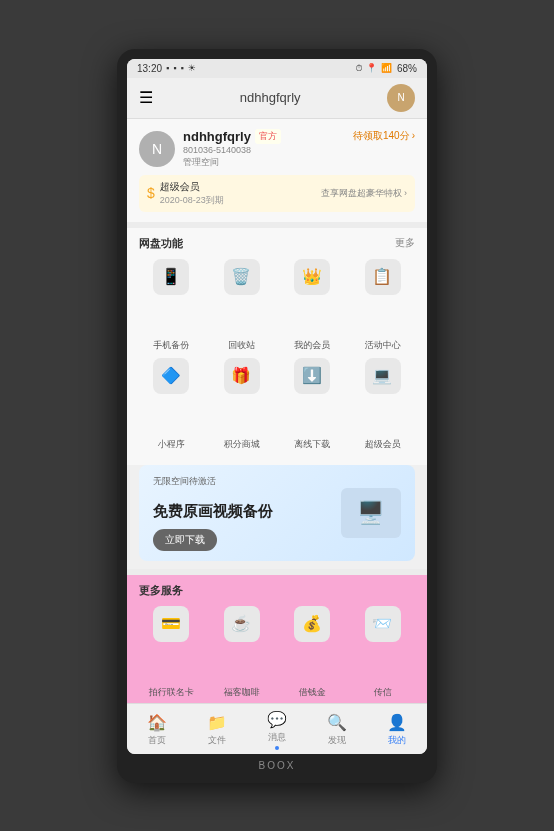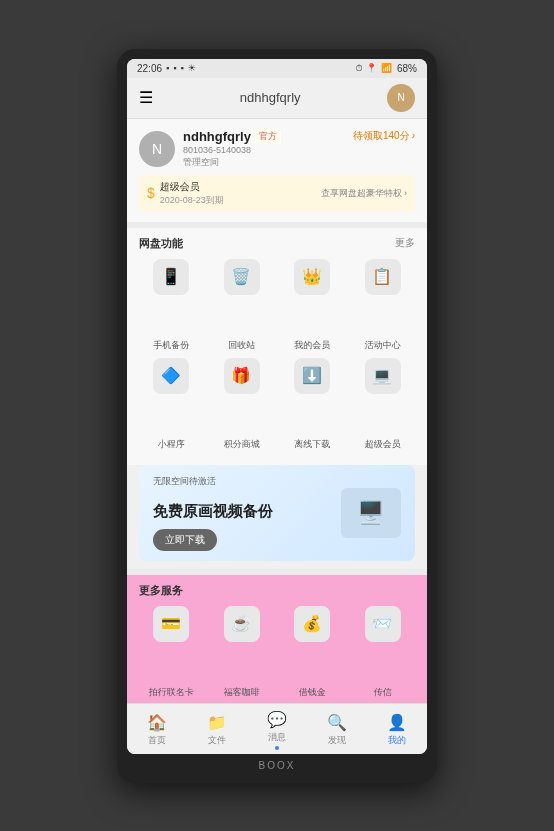--- a/index.html
+++ b/index.html
@@ -200,21 +200,21 @@
     }
   </style>
 </head>
 <body>
 
 <div class="device-frame">
   <div class="device-screen">
 
     <div class="status-bar">
       <div class="status-left">
-        <span>22:06</span>
+        <span>13:20</span>
         <span class="status-icon">▪</span>
         <span class="status-icon">▪</span>
         <span class="status-icon">▪</span>
         <span class="status-icon">☀</span>
       </div>
       <div class="status-right">
         <span class="status-icon">⏱</span>
         <span class="status-icon">📍</span>
         <span class="status-icon">📶</span>
         <span>68%</span>

